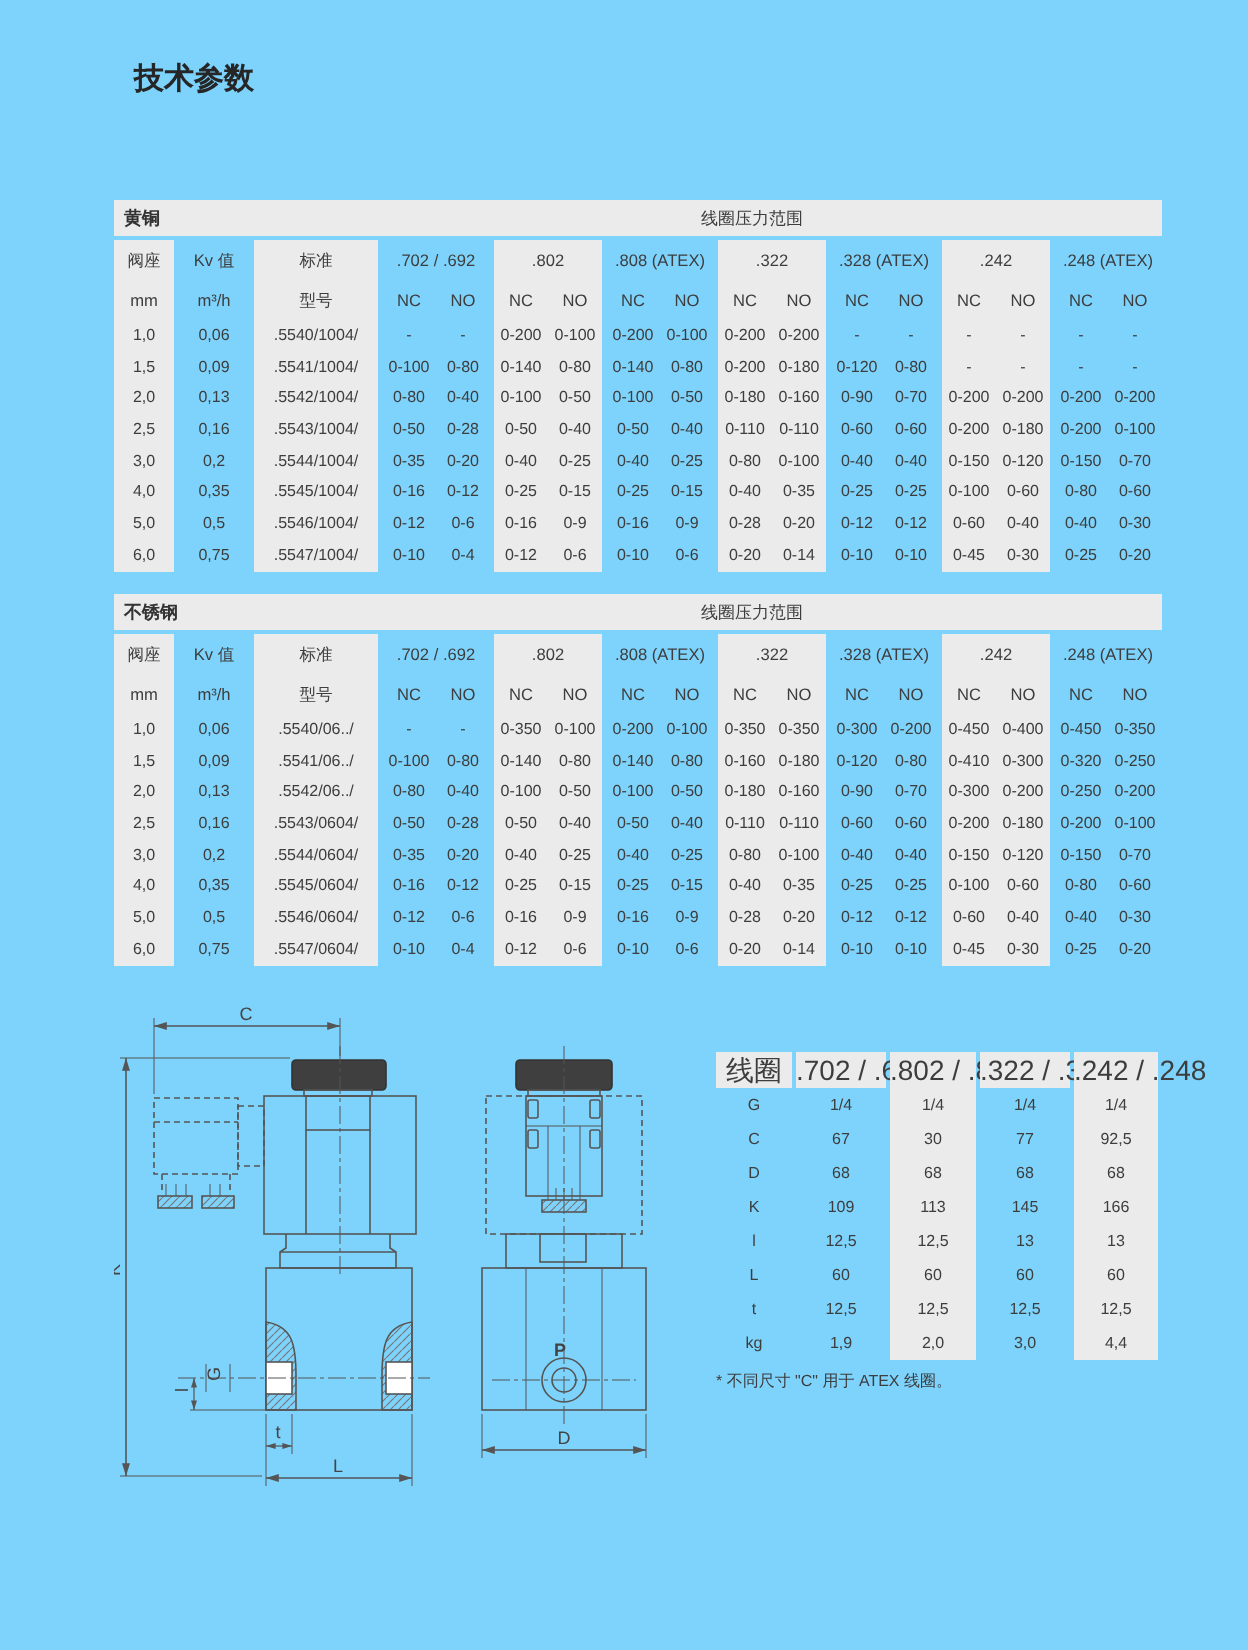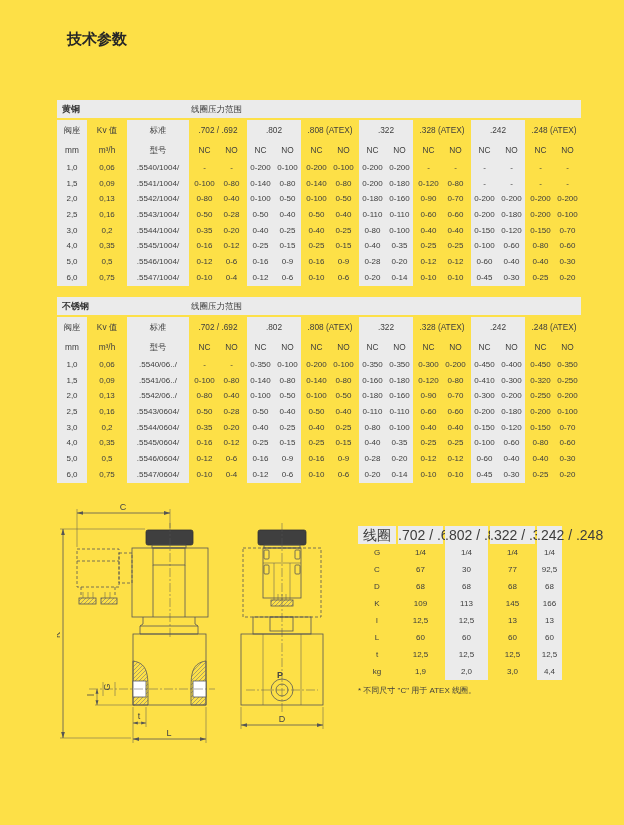--- a/index.html
+++ b/index.html
@@ -1,24 +1,24 @@
 <!DOCTYPE html>
 <html><head>
 <meta charset="utf-8">
 <style>
   html,body{margin:0;padding:0;background:#fff;}
-  .page{position:relative;width:624px;height:825px;background:#fde047;overflow:hidden;
+  .page{position:relative;width:624px;height:825px;background:#7dd3fc;overflow:hidden;
         font-family:"Liberation Sans","DejaVu Sans",sans-serif;color:#3d3d3d;}
   .title{position:absolute;left:67px;top:30px;margin:0;font-size:15px;font-weight:bold;color:#262626;}
 
   
   .ptable{position:absolute;left:57px;width:524px;font-size:8px;}
   .band-row{position:relative;height:18px;line-height:18px;background:#ebebeb;margin-bottom:2px;}
   .material{font-weight:bold;font-size:9px;padding-left:5px;color:#333;}
-  .band-title{position:absolute;left:134px;right:20px;text-align:left;font-size:8.5px;}
+  .band-title{position:absolute;left:134px;right:20px;text-align:center;font-size:8.5px;}
   .bands{display:flex;gap:2px;}
   .band{display:flex;flex-direction:column;}
   .band.gray{background:#ebebeb;}
   .hcell{height:20px;line-height:20px;text-align:center;font-size:8.3px;white-space:nowrap;overflow:hidden;}
   .dcell{height:15.7px;line-height:15.7px;text-align:center;white-space:nowrap;}
   .pair{display:flex;}
   .half{width:50%;}
 
   
   .dtable{position:absolute;left:358px;top:526px;display:flex;gap:2px;font-size:8px;}
@@ -834,21 +834,21 @@
         <div class="dhead">.322 / .328</div>
         <div class="dval">1/4</div>
         <div class="dval">77</div>
         <div class="dval">68</div>
         <div class="dval">145</div>
         <div class="dval">13</div>
         <div class="dval">60</div>
         <div class="dval">12,5</div>
         <div class="dval">3,0</div>
       </div>
-      <div class="dband gray" style="width: 25px;">
+      <div class="dband gray" style="width: 42px;">
         <div class="dhead">.242 / .248</div>
         <div class="dval">1/4</div>
         <div class="dval">92,5</div>
         <div class="dval">68</div>
         <div class="dval">166</div>
         <div class="dval">13</div>
         <div class="dval">60</div>
         <div class="dval">12,5</div>
         <div class="dval">4,4</div>
       </div>

